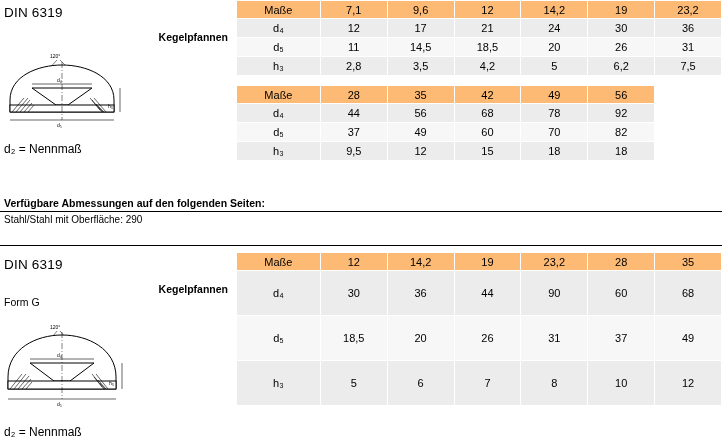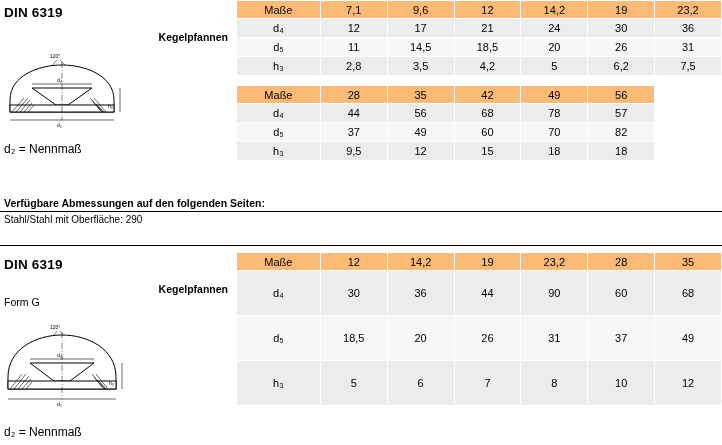--- a/index.html
+++ b/index.html
@@ -39,21 +39,21 @@
   }
   .right-col {
     position: absolute;
     left: 236px;
     top: 0;
     width: 486px;
   }
 
   .din-title {
     font-size: 13.5px;
-    font-weight: bold;
+    font-weight: normal;
     margin: 5px 0 0 4px;
     letter-spacing: 0.2px;
   }
   .sub-title {
     font-size: 10.5px;
     font-weight: bold;
     margin: 11px 0 0 4px;
     line-height: 13px;
     text-align: right;
   }
@@ -263,21 +263,21 @@
           <td>49</td>
           <td>56</td>
           <td class="blank"></td>
         </tr>
         <tr class="row-odd">
           <td class="row-label">d₄</td>
           <td>44</td>
           <td>56</td>
           <td>68</td>
           <td>78</td>
-          <td>57</td>
+          <td>92</td>
           <td class="blank"></td>
         </tr>
         <tr class="row-even">
           <td class="row-label">d₅</td>
           <td>37</td>
           <td>49</td>
           <td>60</td>
           <td>70</td>
           <td>82</td>
           <td class="blank"></td>

